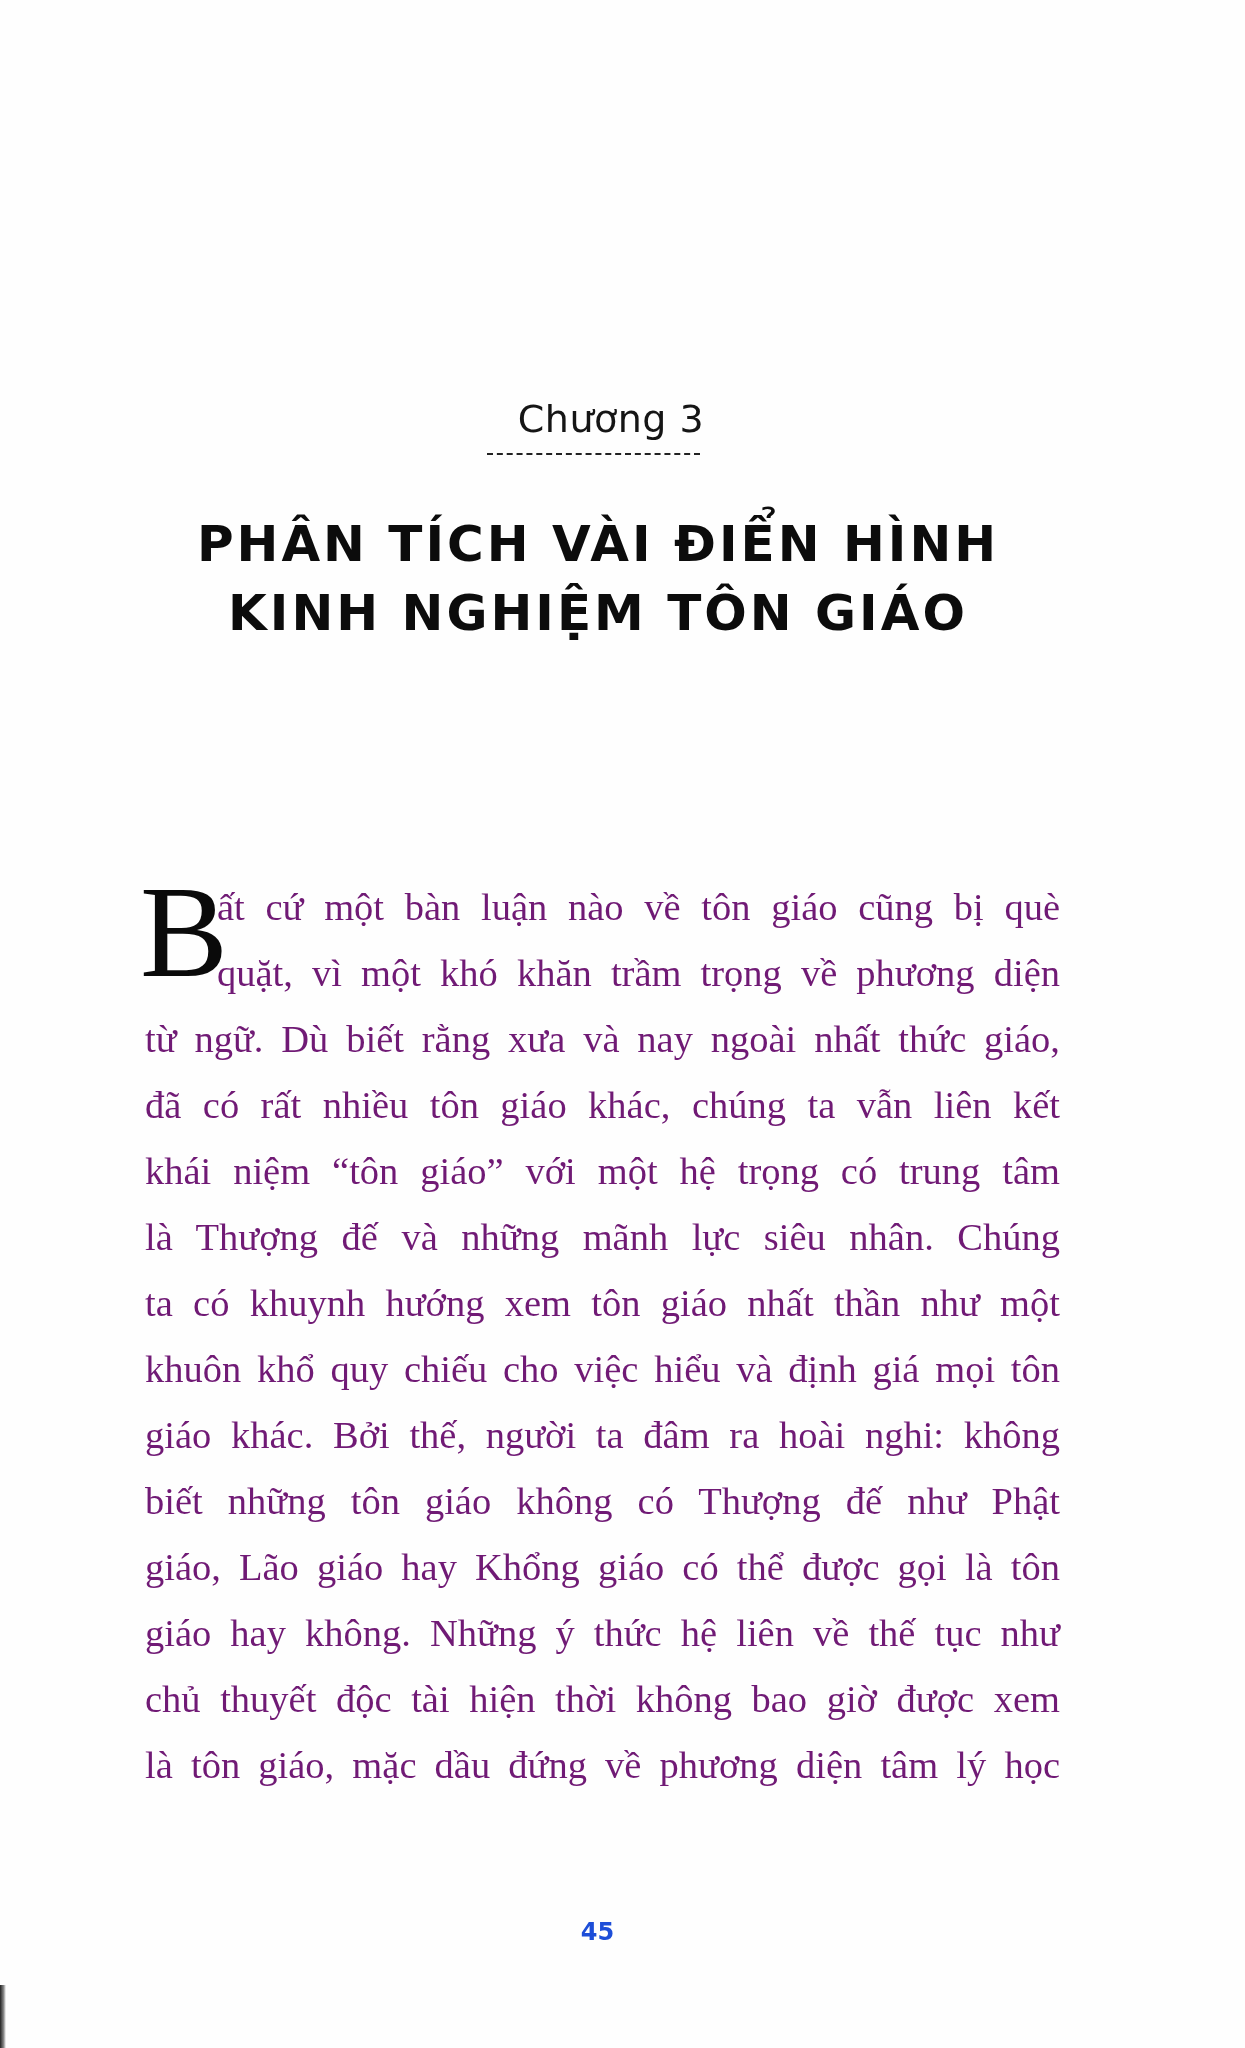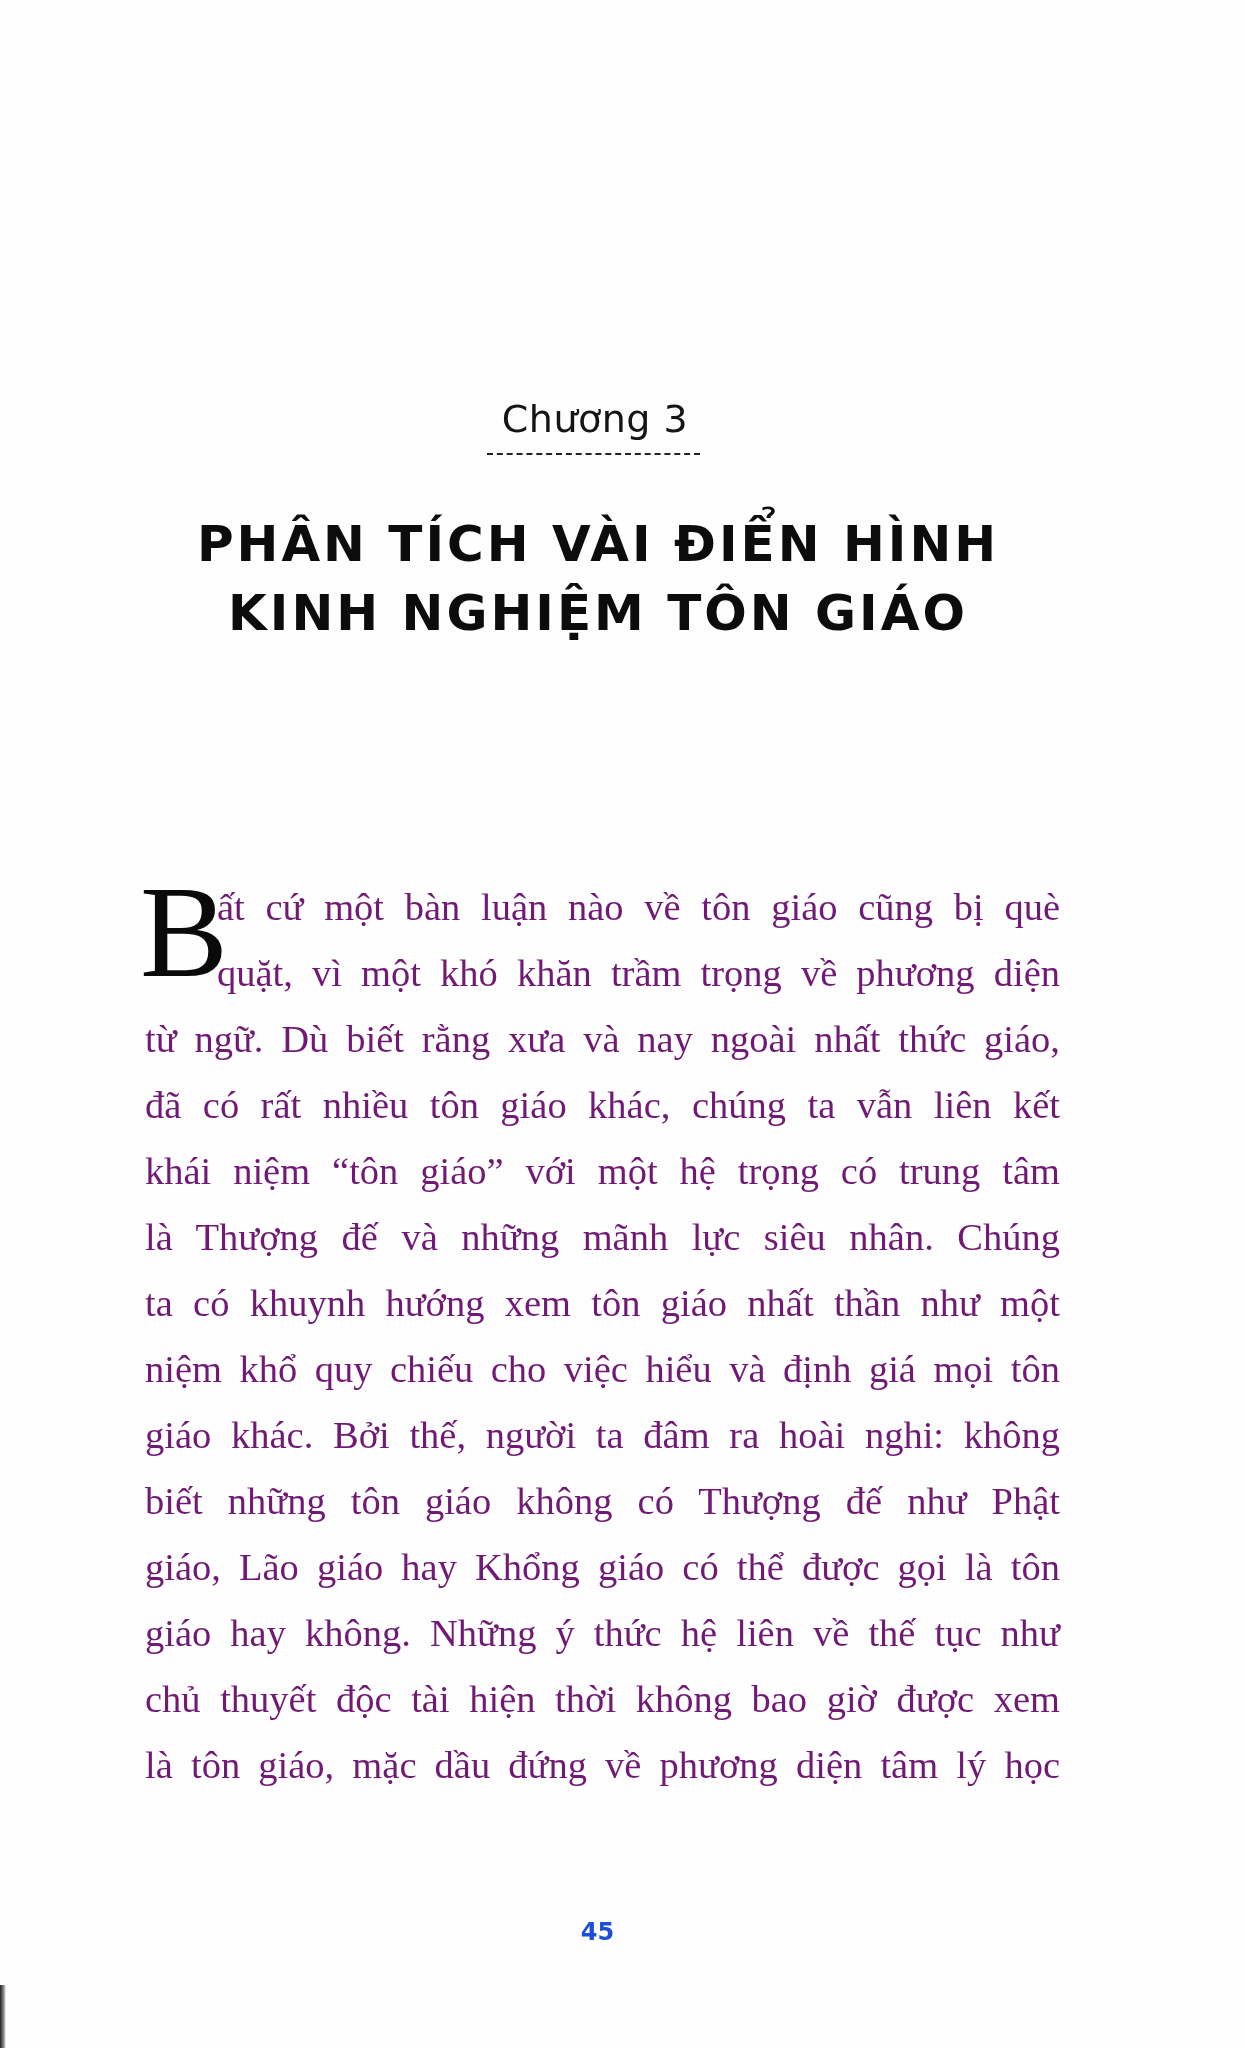--- a/index.html
+++ b/index.html
@@ -33,20 +33,21 @@
     position: absolute;
     left: 0;
     width: 1190px;
     top: 394px;
     text-align: center;
     font-family: "DejaVu Sans", sans-serif;
     font-size: 38px;
     line-height: 50px;
     color: #151515;
     letter-spacing: 0.5px;
+    padding-left: 16px;
   }
   .chapter-rule {
     position: absolute;
     left: 487px;
     top: 453px;
     width: 213px;
     height: 0;
     border-top: 2px dashed #222;
   }
   .title {
@@ -121,21 +122,21 @@
   <div class="drop-cap">B</div>
 
   <div class="body-text">
     <span class="line indent">ất cứ một bàn luận nào về tôn giáo cũng bị què</span>
     <span class="line indent">quặt, vì một khó khăn trầm trọng về phương diện</span>
     <span class="line">từ ngữ. Dù biết rằng xưa và nay ngoài nhất thức giáo,</span>
     <span class="line">đã có rất nhiều tôn giáo khác, chúng ta vẫn liên kết</span>
     <span class="line">khái niệm “tôn giáo” với một hệ trọng có trung tâm</span>
     <span class="line">là Thượng đế và những mãnh lực siêu nhân. Chúng</span>
     <span class="line">ta có khuynh hướng xem tôn giáo nhất thần như một</span>
-    <span class="line">niệm khổ quy chiếu cho việc hiểu và định giá mọi tôn</span>
+    <span class="line">khuôn khổ quy chiếu cho việc hiểu và định giá mọi tôn</span>
     <span class="line">giáo khác. Bởi thế, người ta đâm ra hoài nghi: không</span>
     <span class="line">biết những tôn giáo không có Thượng đế như Phật</span>
     <span class="line">giáo, Lão giáo hay Khổng giáo có thể được gọi là tôn</span>
     <span class="line">giáo hay không. Những ý thức hệ liên về thế tục như</span>
     <span class="line">chủ thuyết độc tài hiện thời không bao giờ được xem</span>
     <span class="line">là tôn giáo, mặc dầu đứng về phương diện tâm lý học</span>
   </div>
 
   <div class="page-number">45</div>
 

